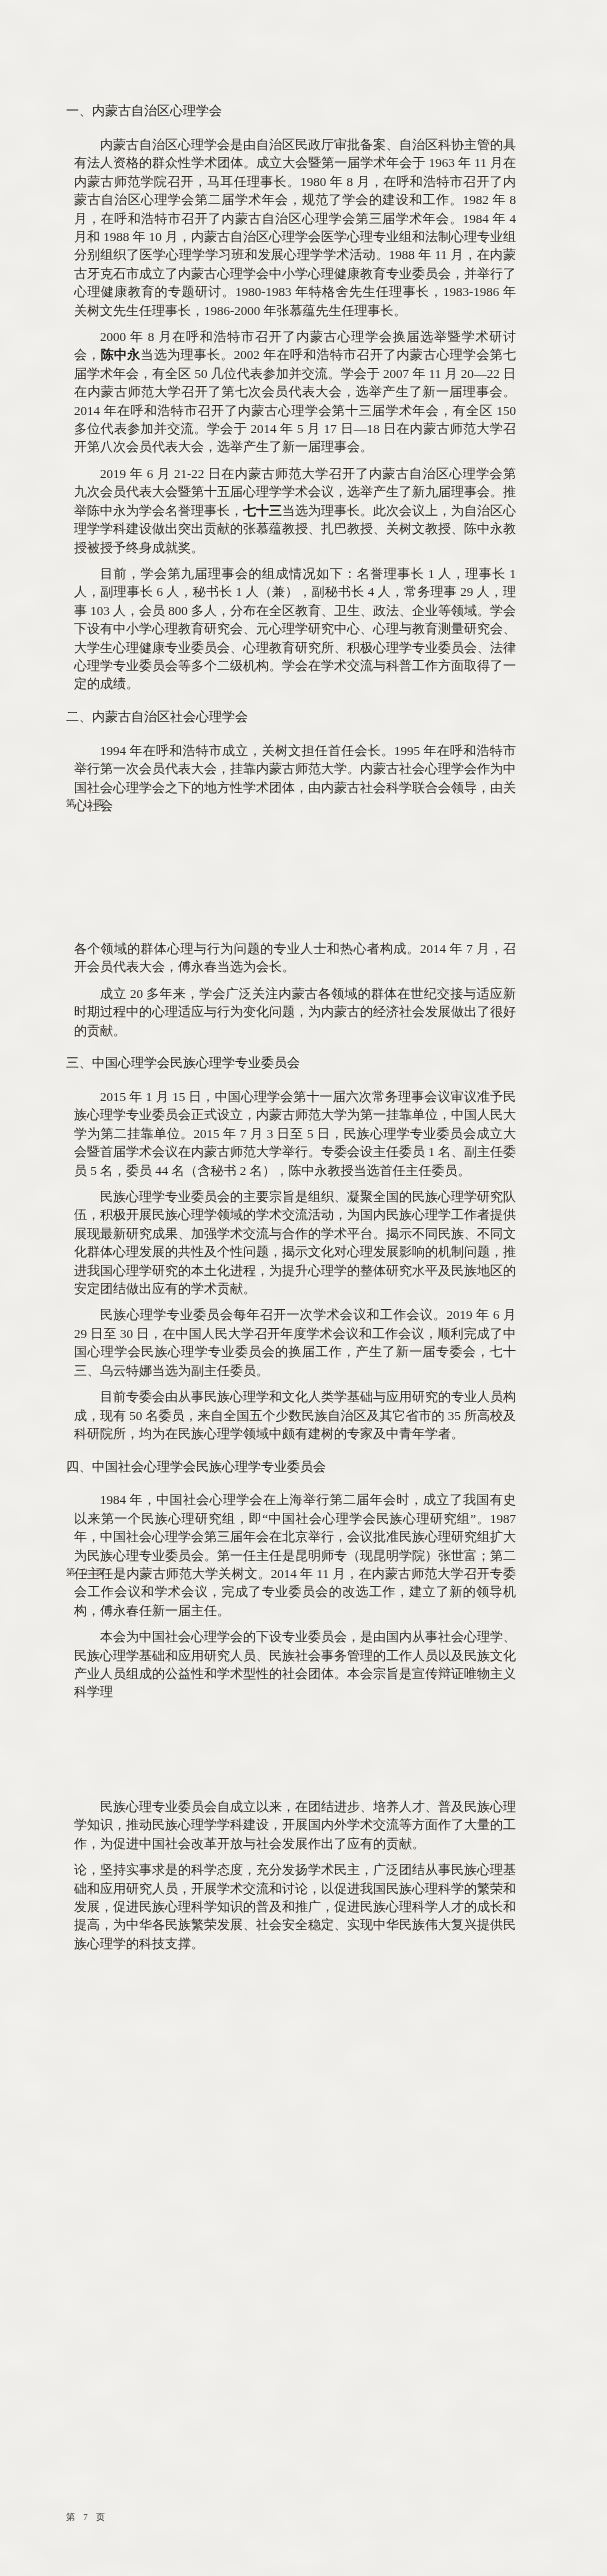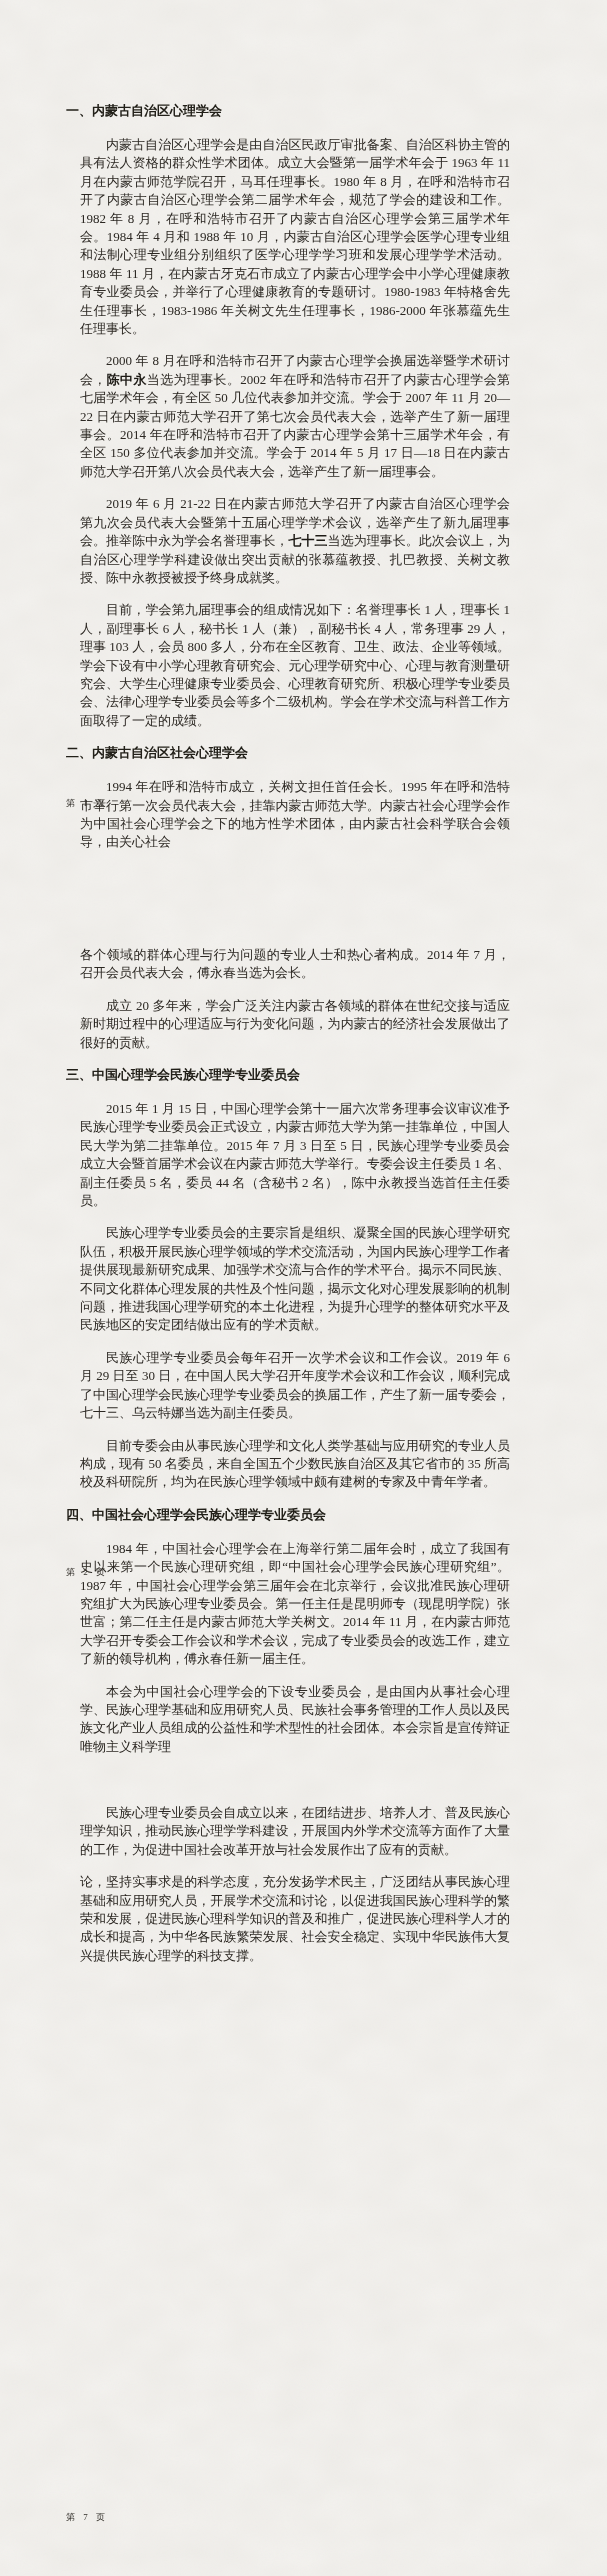--- a/index.html
+++ b/index.html
@@ -33,30 +33,30 @@
     text-align: center;
     font-weight: bold;
     font-size: 14.2px;
     line-height: 18px;
     letter-spacing: 4.2px;
     margin: 0 0 30px 0;
     color: #222019;
     font-family: "Liberation Sans", "DejaVu Sans", sans-serif;
   }
   .sec-heading {
-    font-weight: bold;
+    font-weight: normal;
     font-size: 13px;
     line-height: 18.4px;
     margin: 14.2px 0 15.4px 0;
     text-align: left;
     color: #222019;
     font-family: "Liberation Sans", "DejaVu Sans", sans-serif;
   }
   .para {
-    margin: 14px;
+    margin: 8px;
     text-indent: 26px;
   }
   .para.no-indent { text-indent: 0; }
   .para b { font-weight: bold; color: #1e1b16; }
   .page-footer {
     position: absolute;
     left: 66px;
     width: 458px;
     box-sizing: border-box;
     padding-right: 4.7px;

